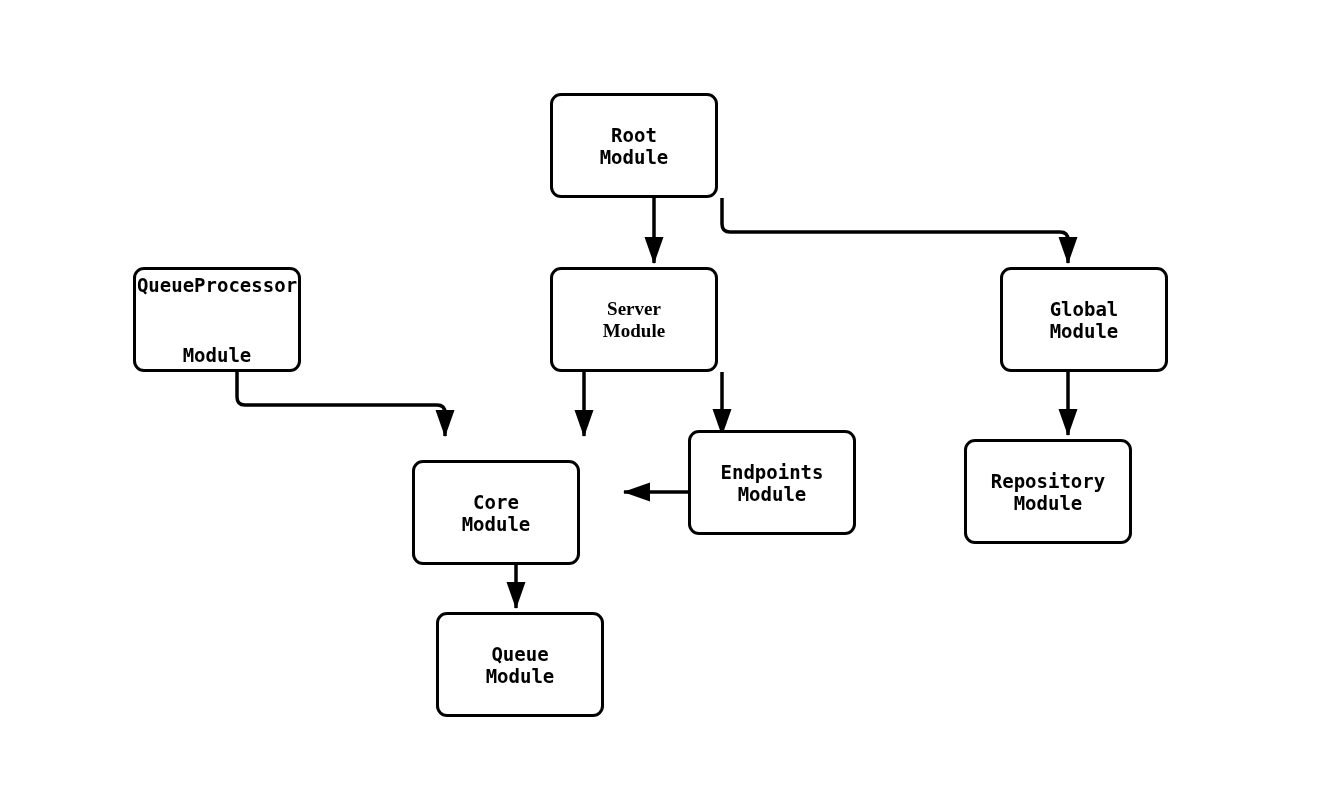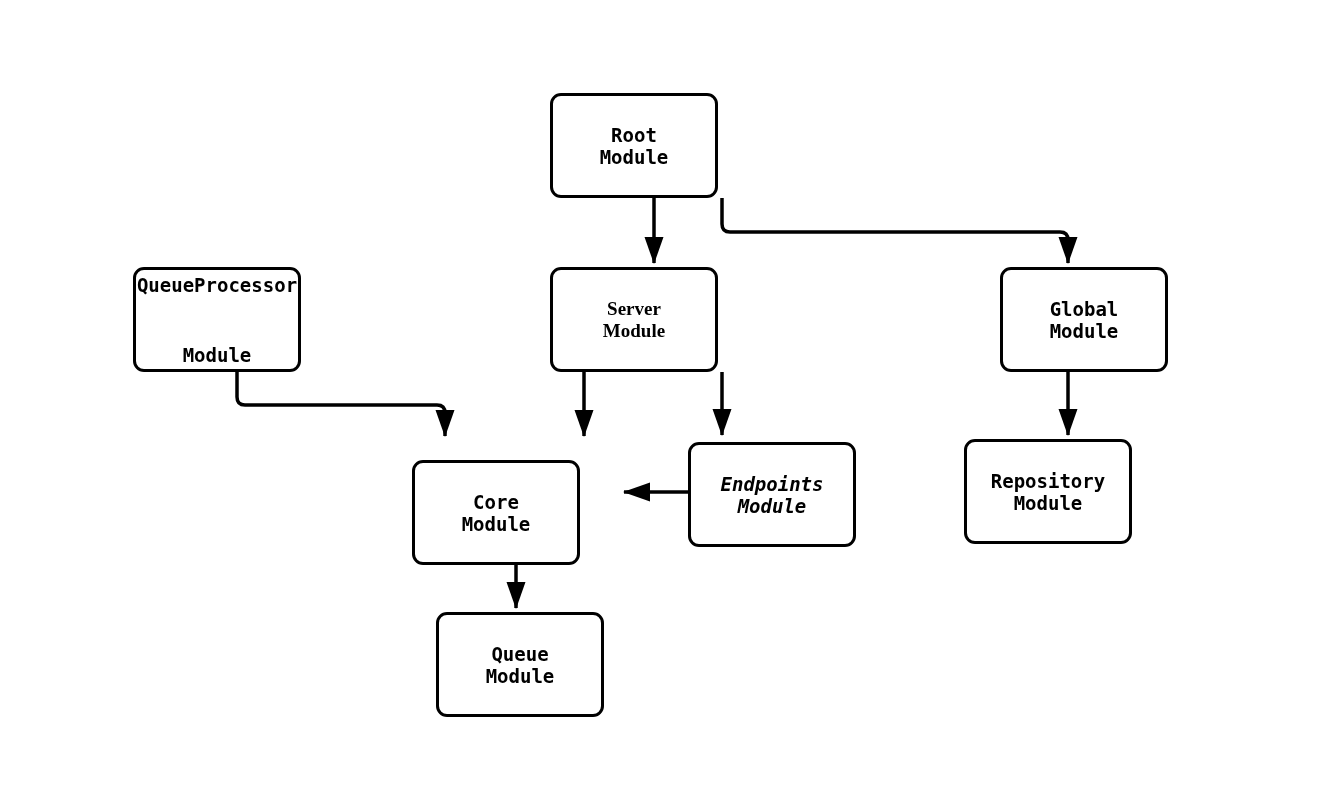--- a/index.html
+++ b/index.html
@@ -90,21 +90,21 @@
   <div class="node" style="left:964px; top:267px;margin-left:36px;">
     <span class="line">Global</span>
     <span class="line">Module</span>
   </div>
 
   <div class="node" style="left:412px; top:460px;">
     <span class="line">Core</span>
     <span class="line">Module</span>
   </div>
 
-  <div class="node" style="left:688px; top:442px;font-style:italic;">
+  <div class="node" style="left:688px; top:430px;">
     <span class="line">Endpoints</span>
     <span class="line">Module</span>
   </div>
 
   <div class="node" style="left:964px; top:439px;">
     <span class="line">Repository</span>
     <span class="line">Module</span>
   </div>
 
   <div class="node" style="left:412px; top:612px;margin-left:24px;">

